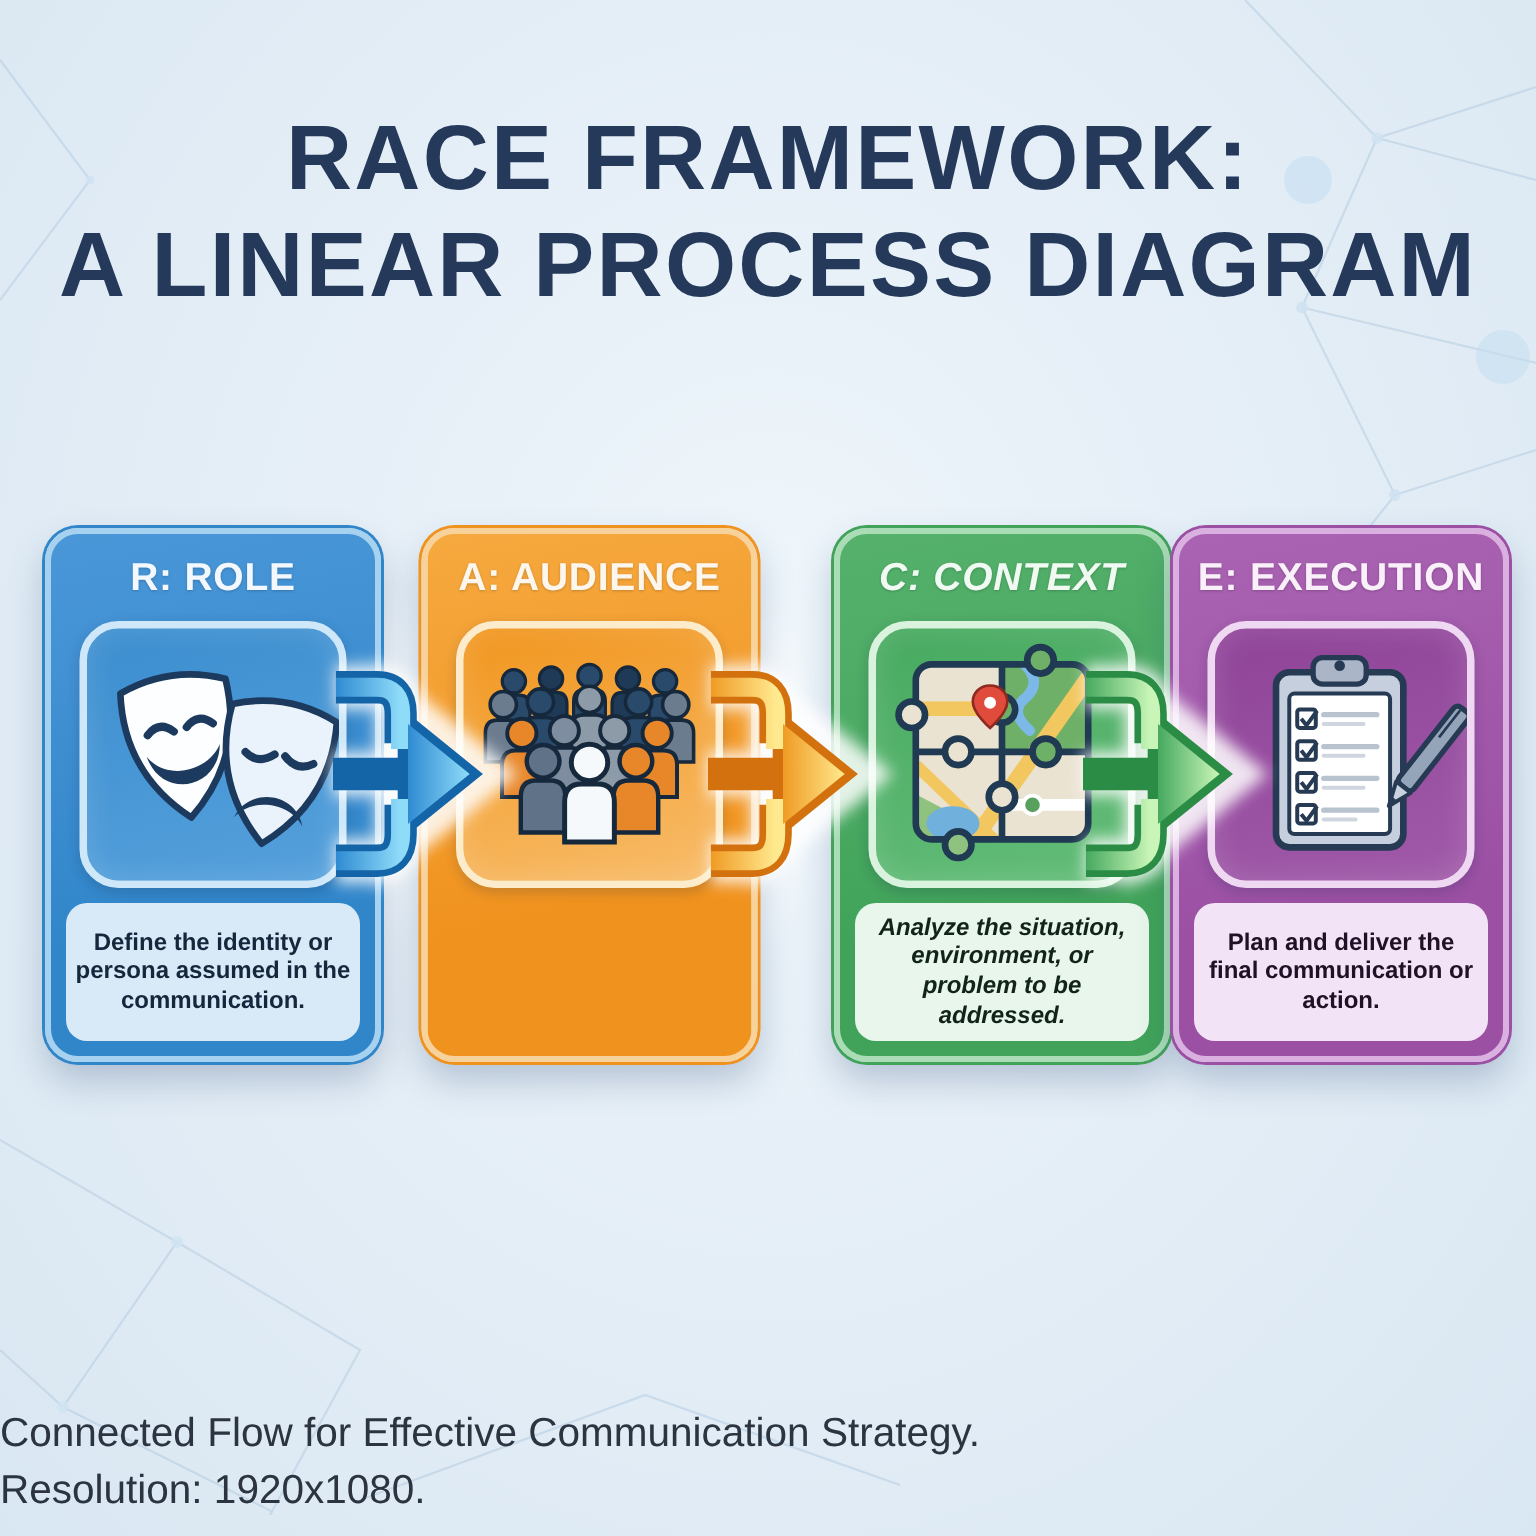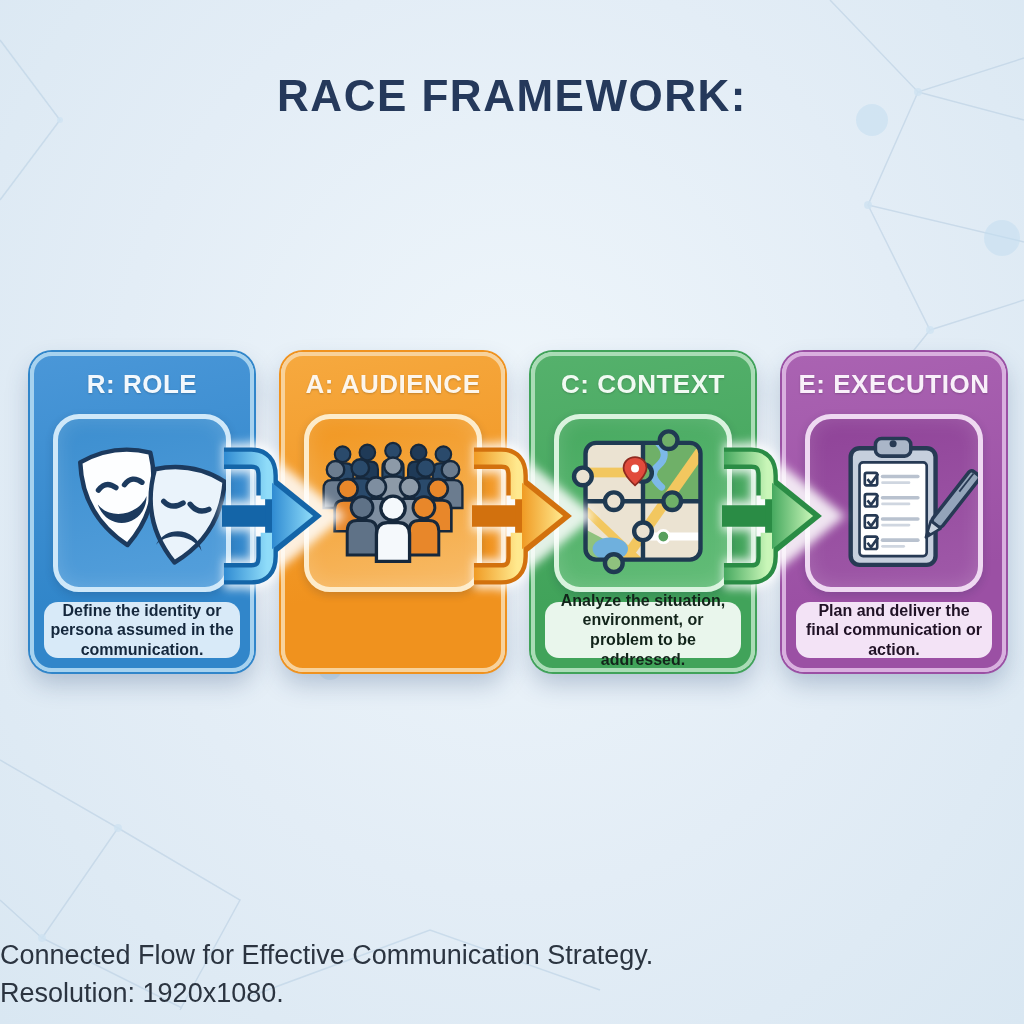--- a/index.html
+++ b/index.html
@@ -6,27 +6,27 @@
   body{
     width:1024px;height:1024px;position:relative;overflow:hidden;
     font-family:"Liberation Sans", sans-serif;
     background: radial-gradient(ellipse at 50% 42%, #eff6fb 0%, var(--background,#e3edf6) 55%, #d9e7f2 100%);
   }
   .plexus{position:absolute;inset:0;z-index:0;pointer-events:none;}
 
   .page-title{
     position:absolute;top:70px;left:0;width:100%;text-align:center;z-index:1;
     color:var(--title-color,#25395b);
-    font-weight:800;font-size:44px;line-height:1.16;letter-spacing:1.5px;
+    font-weight:800;font-size:61px;line-height:1.16;letter-spacing:1.5px;
   }
 
   .steps-row{position:absolute;top:352px;left:0;width:1024px;height:320px;z-index:2;}
 
   .step-card{
-    position:absolute;top:0;width:224px;height:320px;border-radius:22px;
+    position:absolute;top:0;width:224px;height:356px;border-radius:22px;
     background:linear-gradient(168deg, var(--body-light,#4a97d8) 0%, var(--body,#3186ca) 70%);
     border:4px solid var(--border-light,#a6d2ef);
     box-shadow:0 0 0 2px var(--body,#3186ca), 0 12px 24px rgba(30,60,110,.26);
     box-sizing:border-box;
   }
   .step-header{
     position:absolute;top:13px;left:0;width:100%;margin:0;text-align:center;
     font-size:26px;font-weight:800;letter-spacing:.5px;
     color:var(--header-text,#ffffff);text-shadow:0 1px 2px rgba(0,0,0,.2);
   }
@@ -83,20 +83,21 @@
   </g>
   <g fill="#c4def1" opacity="0.55">
     <circle cx="872" cy="120" r="16"></circle>
     <circle cx="1002" cy="238" r="18"></circle>
     <circle cx="330" cy="668" r="12"></circle>
   </g>
 </svg>
 
 <header class="page-title">
   <div>RACE FRAMEWORK:</div>
+  <div>A LINEAR PROCESS DIAGRAM</div>
 </header>
 
 <div class="gap-glow" style="left:225px"></div>
 <div class="gap-glow" style="left:476px"></div>
 <div class="gap-glow" style="left:726px"></div>
 
 <div class="steps-row">
 
   <section class="step-card" style="left: 30px; --body: #3186ca; --body-light: #4a97d8; --border-light: #a6d2ef; --panel-border: #cfe8f9; --panel-top: #3c8ecf; --panel-bottom: #55a0dc; --desc-bg: #d8eaf8; --desc-text: #14273c; --header-text: #f2f8fd;">
     <h2 class="step-header">R: ROLE</h2>
@@ -150,21 +151,21 @@
           <use href="#person-shape" transform="translate(146,88)" fill="#e8872a"></use>
 
           <use href="#person-shape" transform="translate(60,112) scale(1.12)" fill="#5f7287"></use>
           <use href="#person-shape" transform="translate(130,112) scale(1.12)" fill="#e8872a"></use>
           <use href="#person-shape" transform="translate(95,116) scale(1.25)" fill="#f5f9fc"></use>
         </g>
       </svg>
     </div>
   </section>
 
-  <section class="step-card" style="left: 531px; --body: #41a35a; --body-light: #55b16c; --border-light: #aadcb6; --panel-border: #d9f3de; --panel-top: #47a960; --panel-bottom: #63bd78; --desc-bg: #e9f6ec; --desc-text: #12241a; --header-text: #f0faf2;">
+  <section class="step-card" style="left: 556px; font-style: italic; --body: #41a35a; --body-light: #55b16c; --border-light: #aadcb6; --panel-border: #d9f3de; --panel-top: #47a960; --panel-bottom: #63bd78; --desc-bg: #e9f6ec; --desc-text: #12241a; --header-text: #f0faf2;">
     <h2 class="step-header">C: CONTEXT</h2>
     <div class="icon-panel">
       <svg viewBox="0 0 190 160" preserveAspectRatio="xMidYMid meet">
         <defs>
           <clipPath id="puzzle-clip">
               <rect x="30" y="12" width="130" height="132" rx="12"></rect>
             </clipPath>
         </defs>
         <g clip-path="url(#puzzle-clip)">
           <rect x="30" y="12" width="130" height="132" fill="#ebe3d2"></rect>

